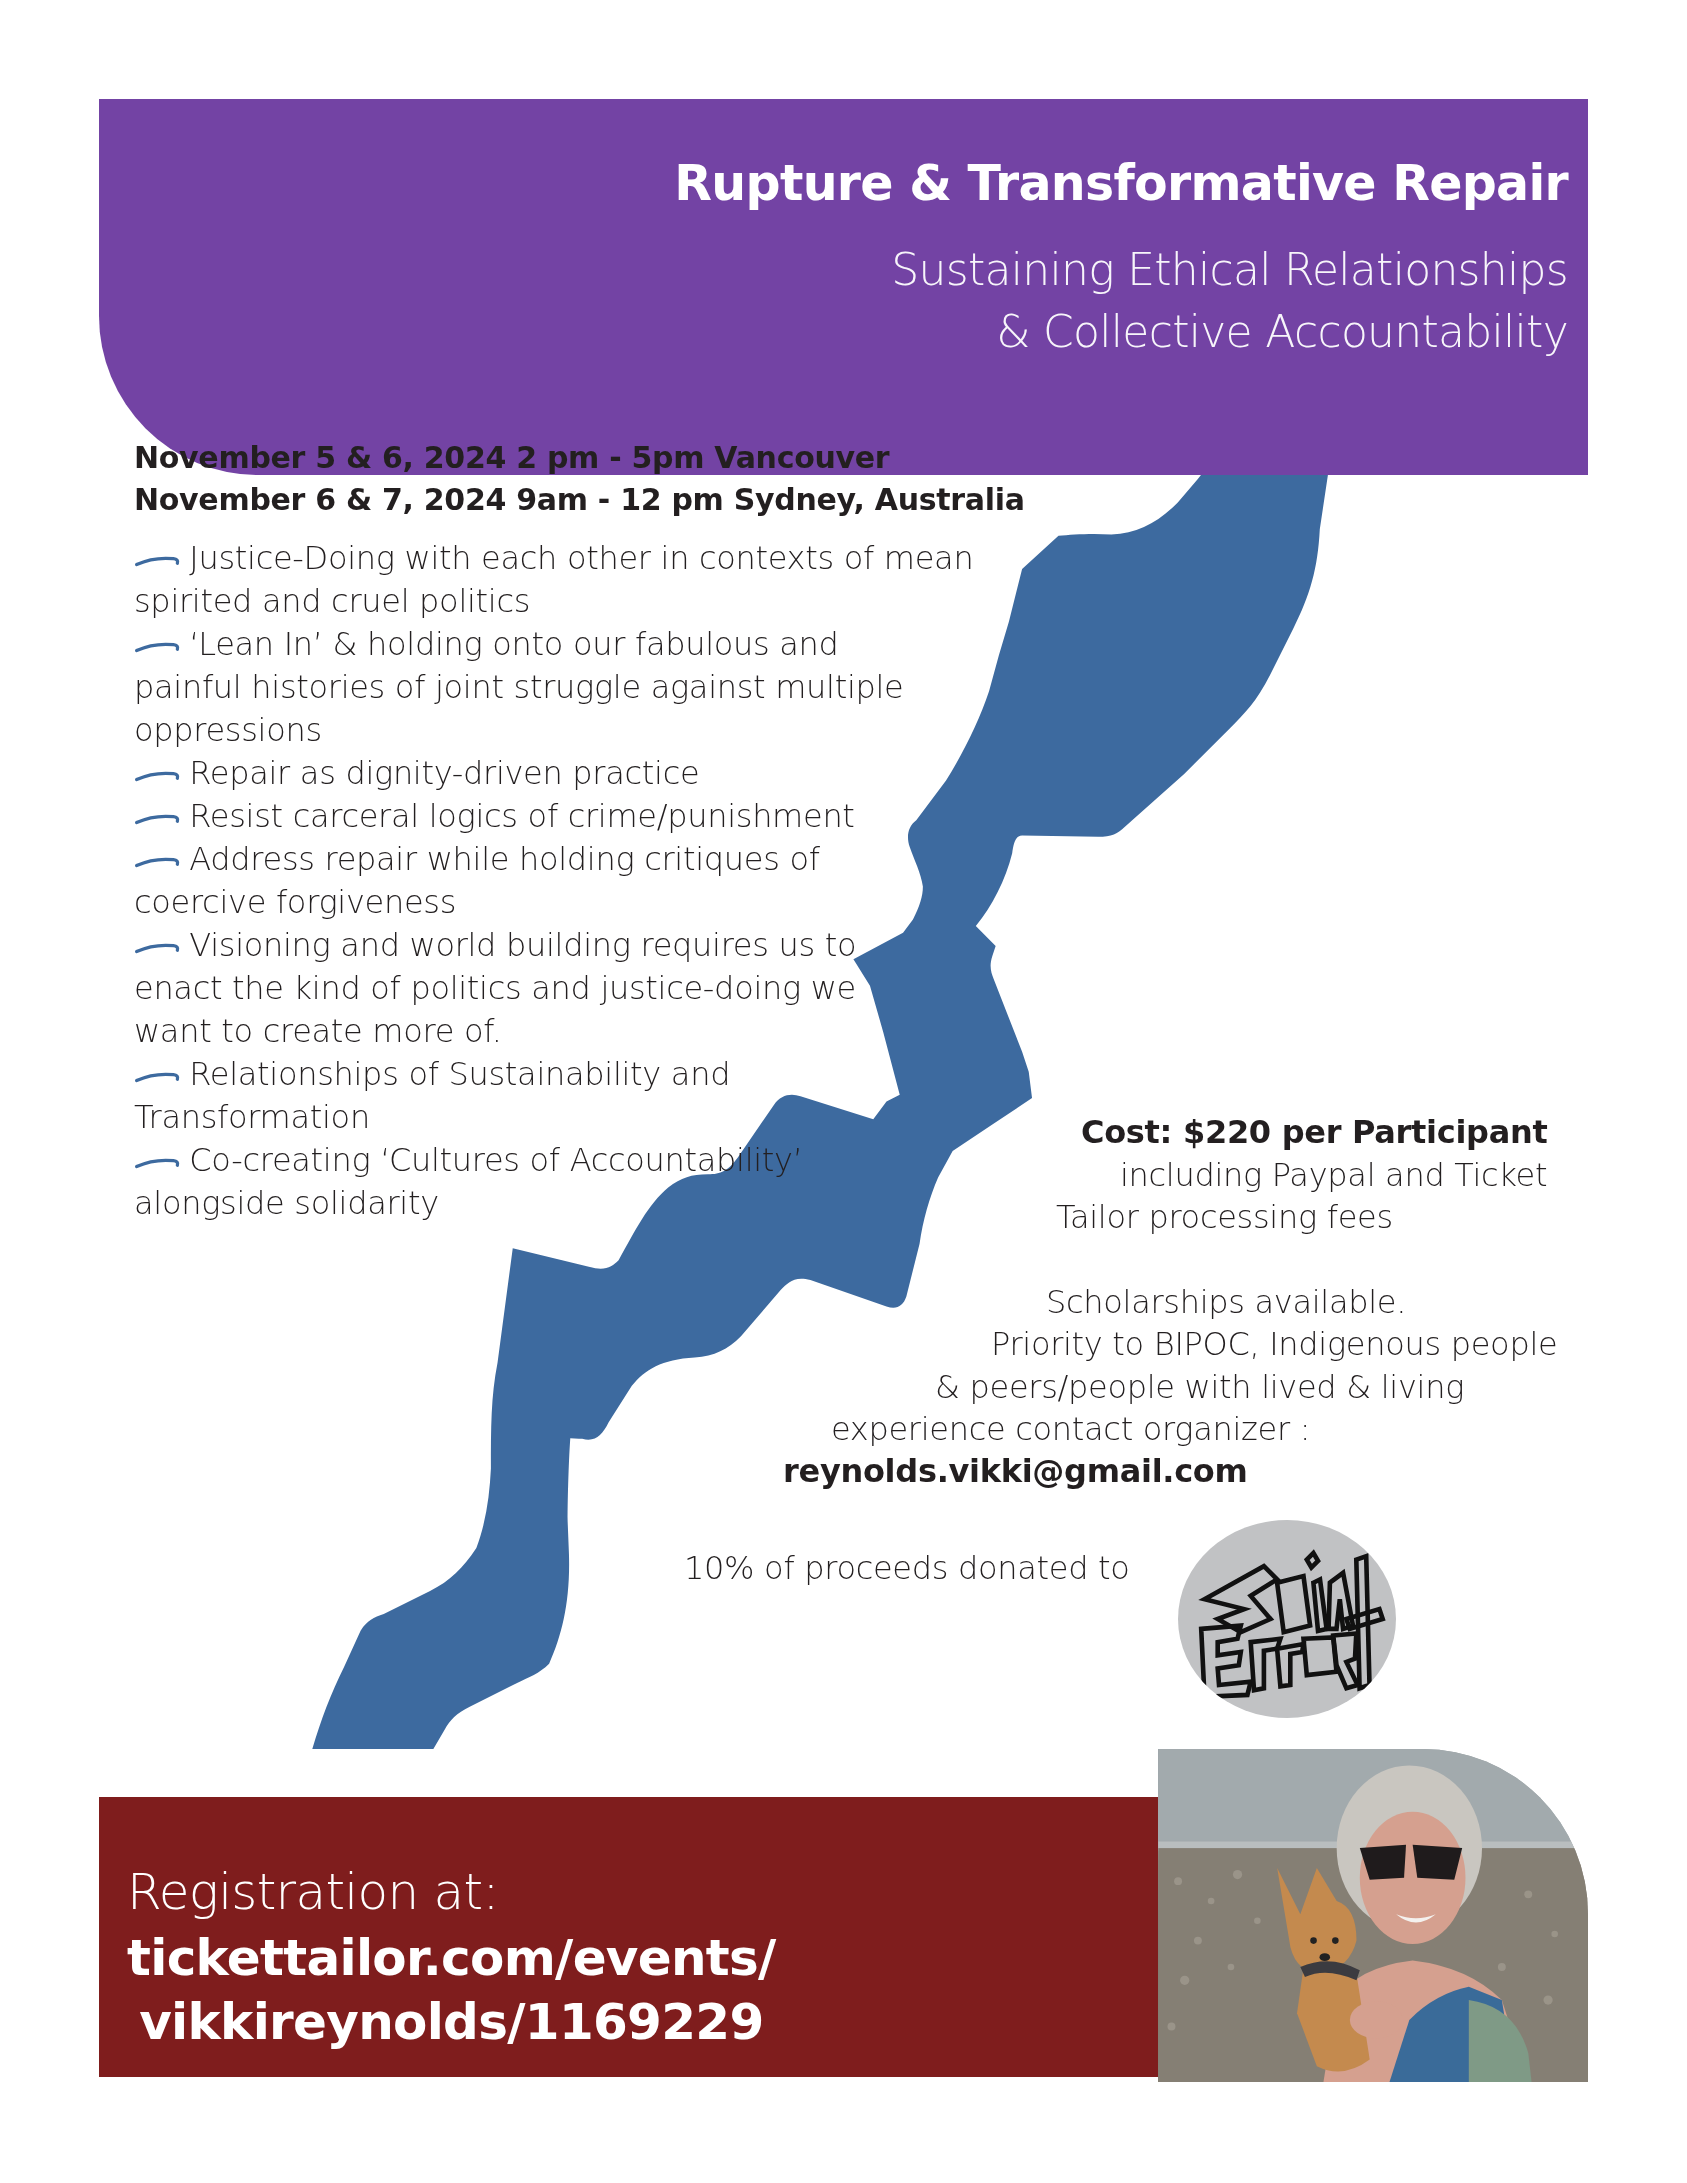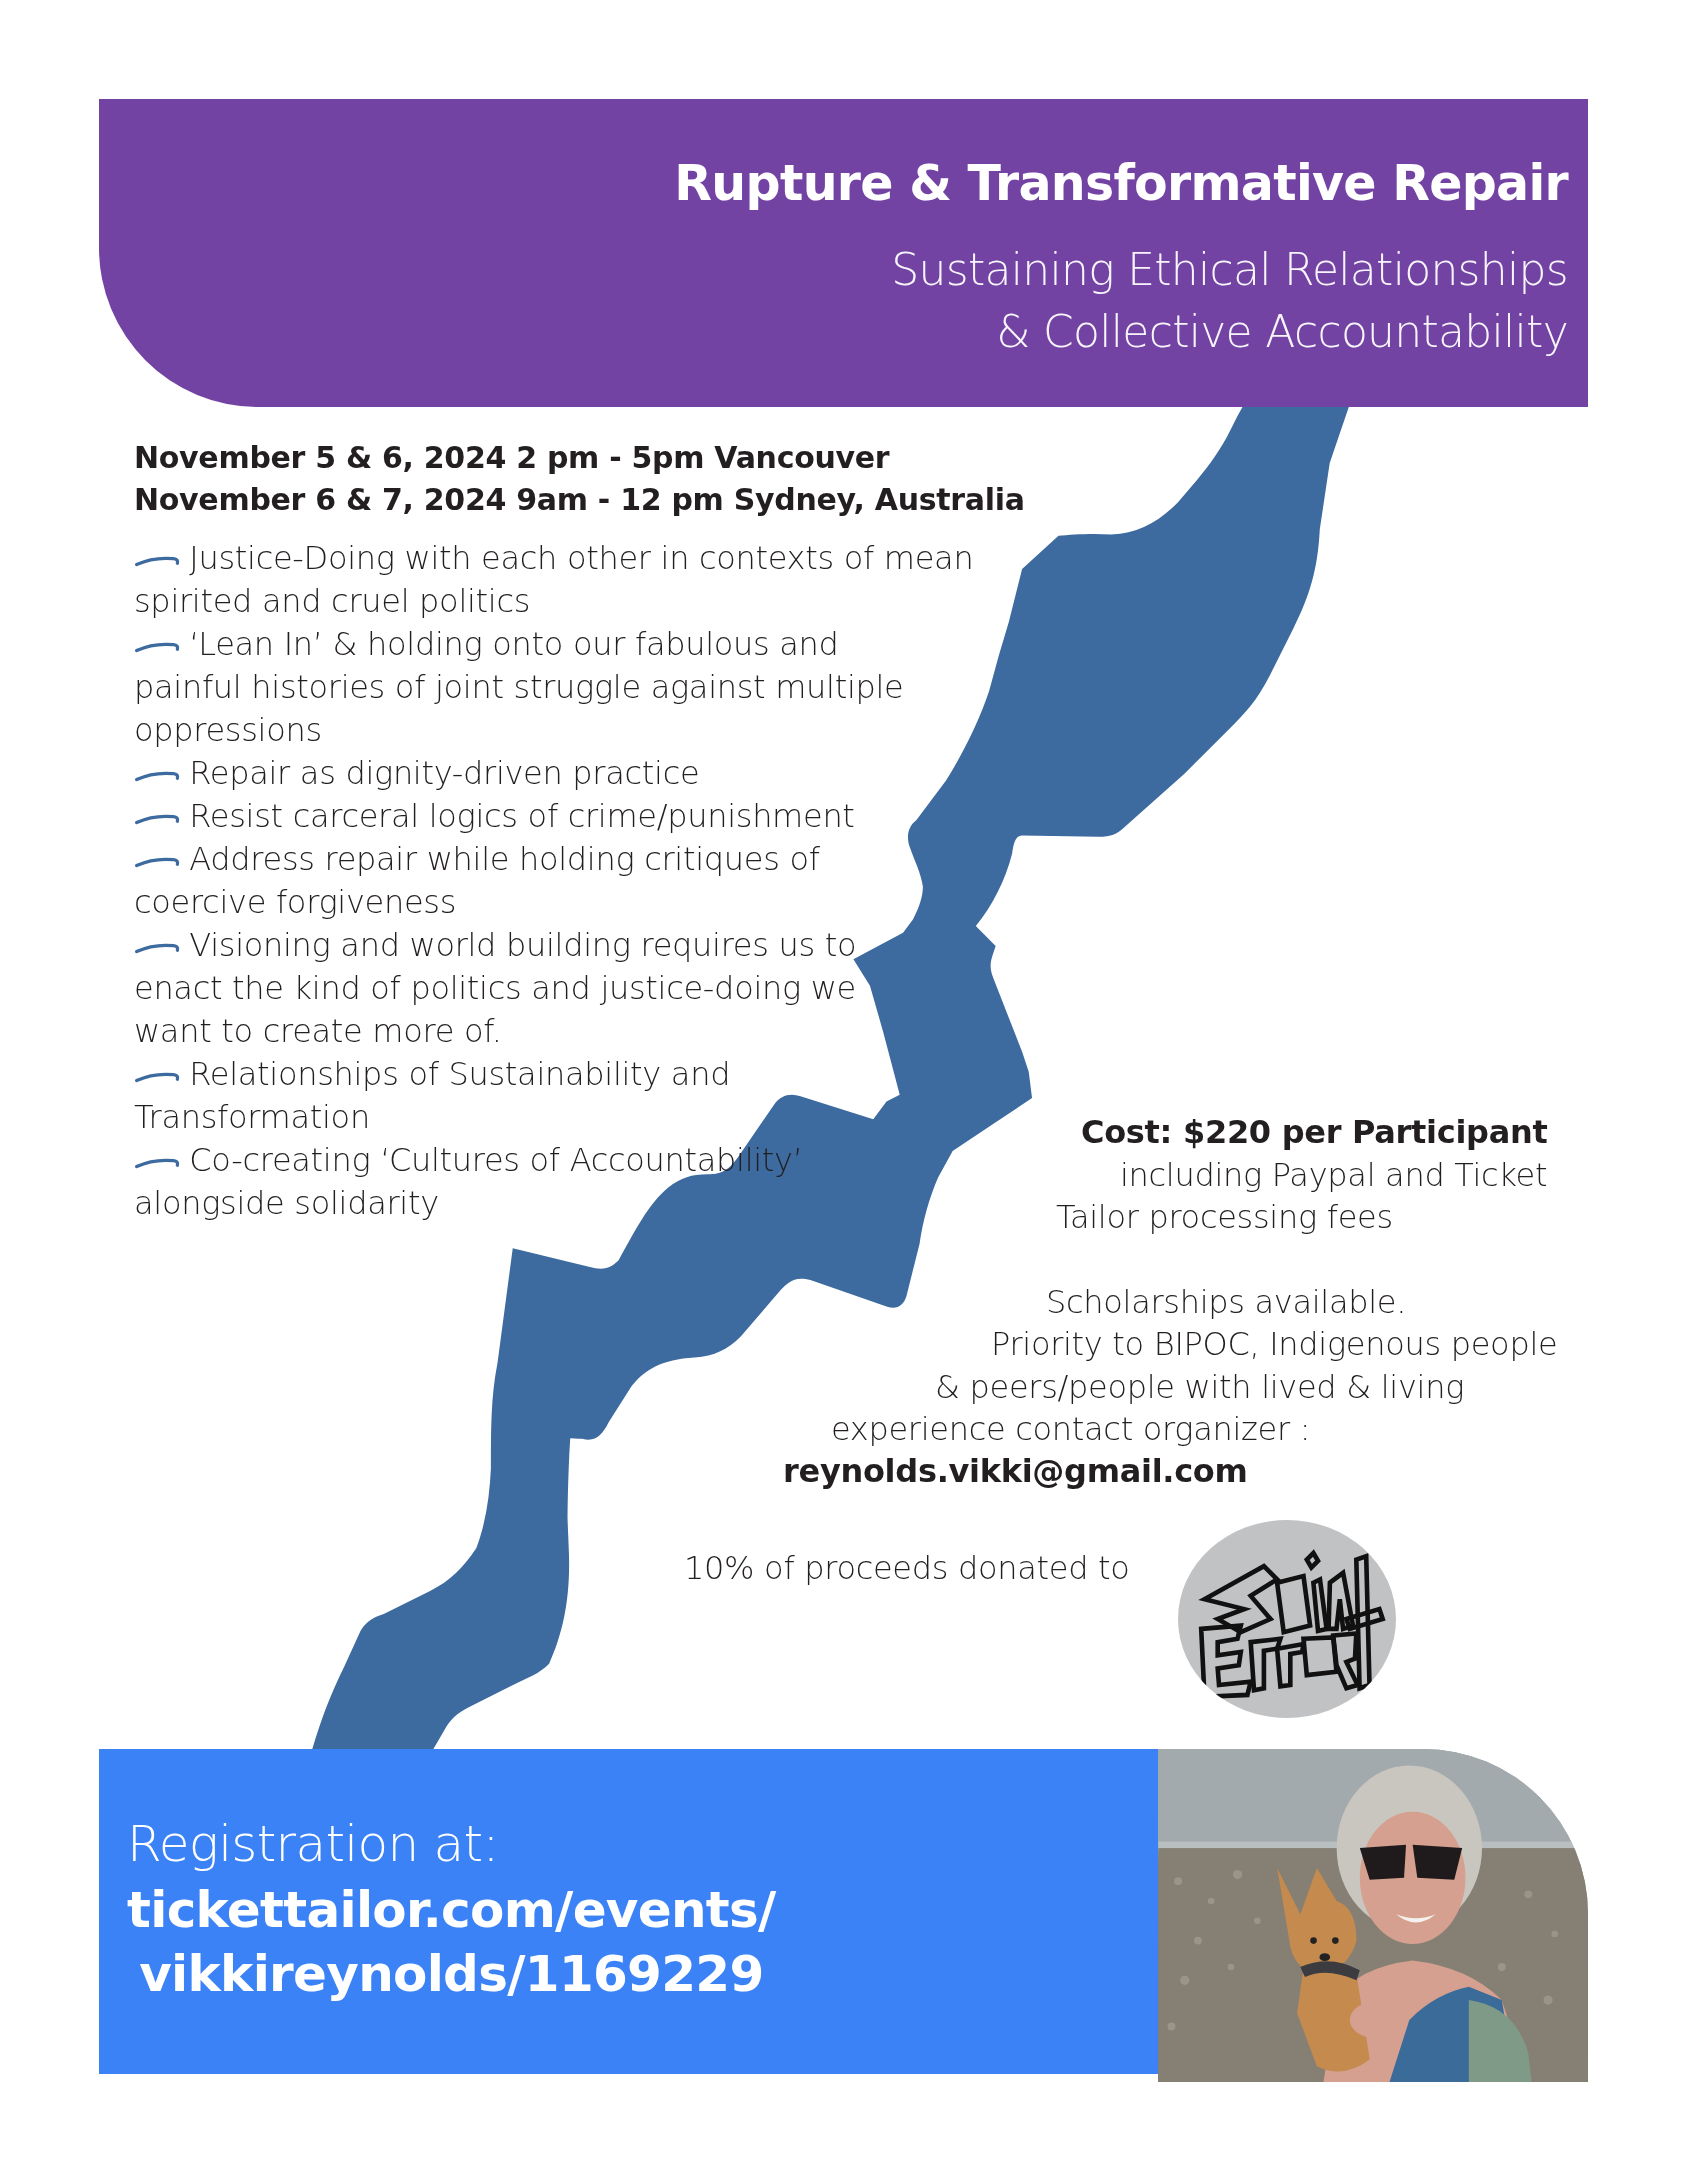--- a/index.html
+++ b/index.html
@@ -1,21 +1,21 @@
 <!DOCTYPE html>
 <html style="font-size:10.6px"><head>
   <meta charset="utf-8">
   <style>
     html, body { margin: 0; padding: 0; background: #ffffff; }
     body { width: 1687px; height: 2183px; position: relative; overflow: hidden;
            font-family: "DejaVu Sans", sans-serif; color: #231f20; }
 
     .stripe { position: absolute; left: 0; top: 0; width: 1687px; height: 2183px; z-index: 1; }
 
-    .header-banner { position: absolute; left: 99px; top: 99px; width: 1489px; height: 308px;
+    .header-banner { position: absolute; left: 99px; top: 99px; width: 1489px; height: 376px;
                      background: #7343a4; border-bottom-left-radius: 159px; z-index: 2; }
     .title { position: absolute; right: 20px; top: 56px; margin: 0; color: #ffffff;
              font-family: "DejaVu Sans", sans-serif; font-weight: bold; font-size: 49px;
              letter-spacing: -0.7px; white-space: nowrap; }
     .subtitle { position: absolute; right: 20px; top: 140px; text-align: right; color: #ffffff;
                 font-family: "DejaVu Sans", sans-serif; font-weight: 200; font-size: 44px;
                 line-height: 62px; letter-spacing: -0.7px; opacity: 0.95; }
     .subtitle div { white-space: nowrap; }
 
     .dates { position: absolute; left: 134px; top: 437px; z-index: 3;
@@ -32,22 +32,22 @@
 
     .cost-block { position: absolute; z-index: 3; font-family: "DejaVu Sans", sans-serif;
                   font-size: 32px; line-height: 42px; color: #231f20; letter-spacing: -0.3px; }
     .line { position: absolute; white-space: nowrap; }
     .bold { font-weight: bold; }
     .light { font-weight: 300; }
 
     .logo { position: absolute; left: 1178px; top: 1520px; width: 218px; height: 198px;
             border-radius: 50%; background: #c1c2c4; z-index: 3; overflow: hidden; }
 
-    .footer-banner { position: absolute; left: 99px; top: 1749px; width: 1059px; height: 325px;
-                     background: #3b82f6; z-index: 2; }
+    .footer-banner { position: absolute; left: 99px; top: 1797px; width: 1059px; height: 280px;
+                     background: #7f1d1d; z-index: 2; }
     .reg-label { position: absolute; left: 28px; top: 66px; color: #ffffff; font-weight: 200;
                  font-size: 50px; white-space: nowrap; letter-spacing: -0.7px; }
     .reg-url { position: absolute; left: 28px; top: 129px; color: #ffffff; font-weight: bold;
                font-size: 50px; line-height: 64px; white-space: nowrap; letter-spacing: -0.7px; text-align: center; }
     .reg-url div { white-space: nowrap; }
 
     .photo { position: absolute; left: 1158px; top: 1749px; width: 430px; height: 333px;
              border-top-right-radius: 165px; overflow: hidden; z-index: 2;
              background: linear-gradient(180deg, #9aa2a5 0%, #a9afb1 28%, #8e8a82 34%, #7d786f 60%, #87806f 100%); }
   </style>

